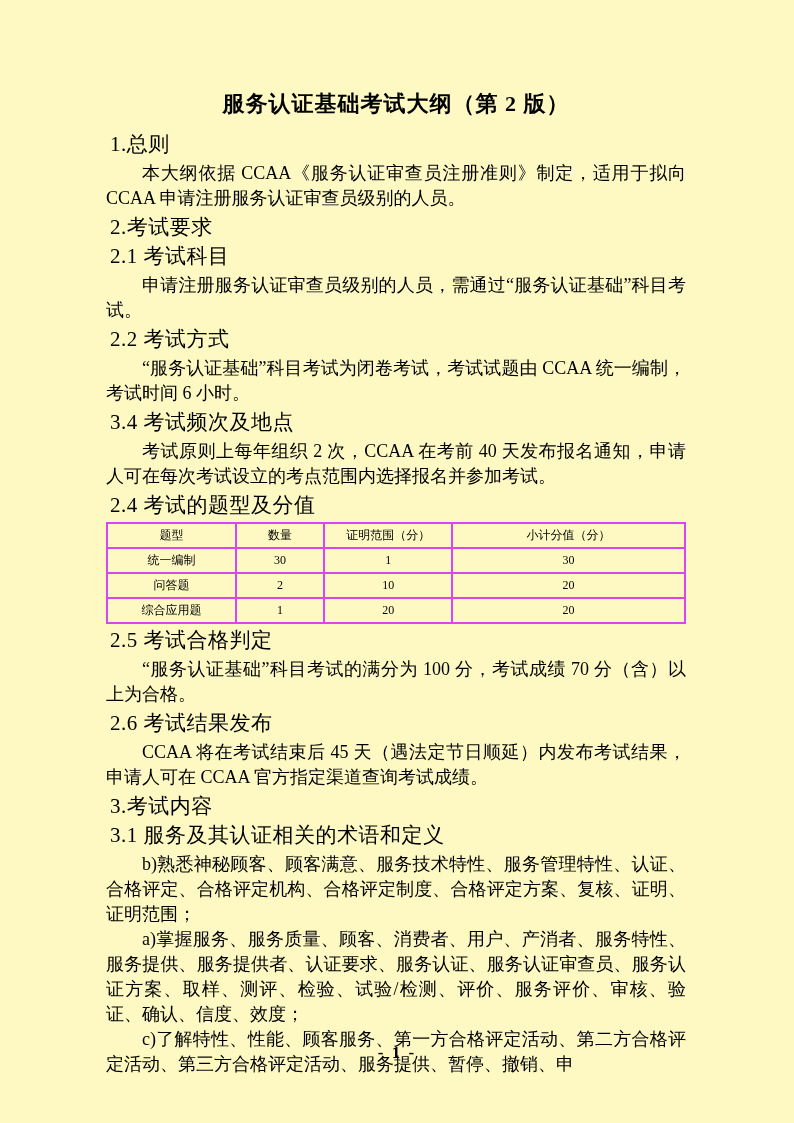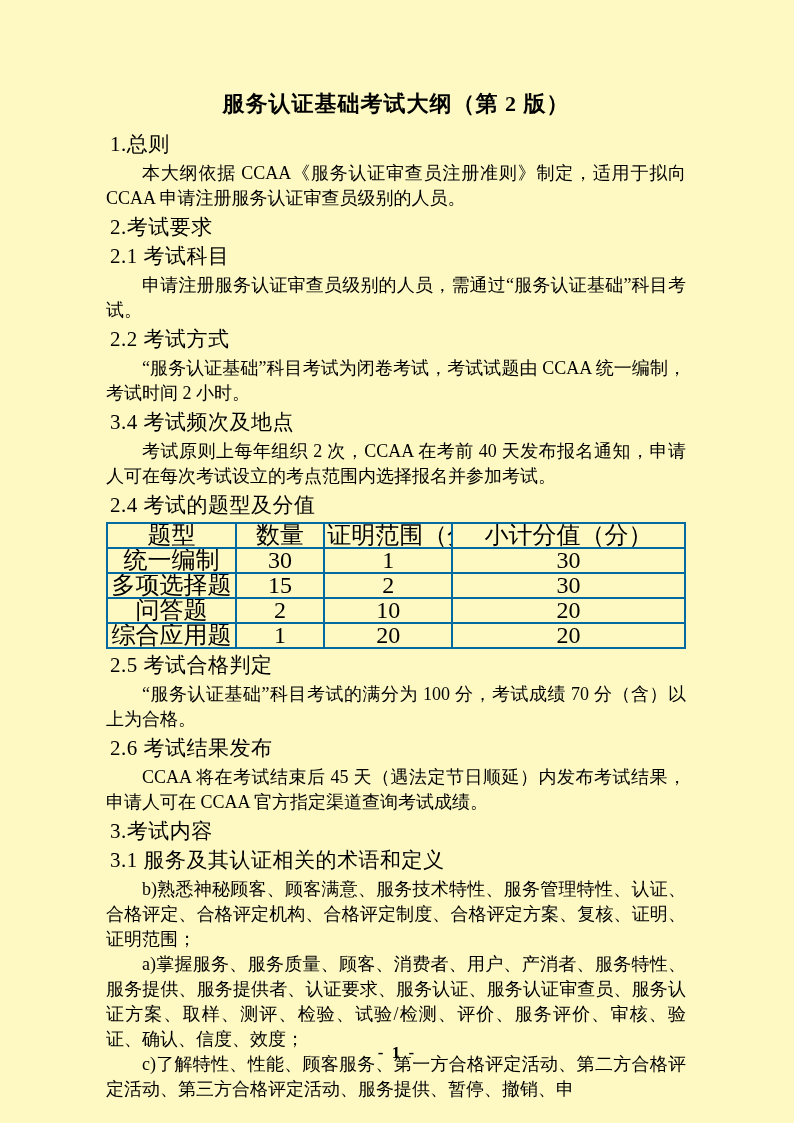--- a/index.html
+++ b/index.html
@@ -46,24 +46,24 @@
     text-justify: inter-character;
   }
   table.score-table {
     border-collapse: collapse;
     width: 100%;
     table-layout: fixed;
     margin: 1px 0 1px 0;
   }
   table.score-table th,
   table.score-table td {
-    border: 2px solid #0369a1;
+    border: 2px solid #d946ef;
     text-align: center;
     vertical-align: middle;
-    font-size: 24px;
+    font-size: 12px;
     font-weight: normal;
     line-height: 21px;
     padding: 1px 2px;
     height: 21px;
     overflow: hidden;
     white-space: nowrap;
   }
   col.c1 { width: 22.3%; }
   col.c2 { width: 15.3%; }
   col.c3 { width: 22.1%; }
@@ -88,21 +88,21 @@
 
   <div class="h-sec">1.总则</div>
   <p class="para">本大纲依据 CCAA《服务认证审查员注册准则》制定，适用于拟向 CCAA 申请注册服务认证审查员级别的人员。</p>
 
   <div class="h-sec">2.考试要求</div>
 
   <div class="h-sec">2.1 考试科目</div>
   <p class="para">申请注册服务认证审查员级别的人员，需通过“服务认证基础”科目考试。</p>
 
   <div class="h-sec">2.2 考试方式</div>
-  <p class="para">“服务认证基础”科目考试为闭卷考试，考试试题由 CCAA 统一编制，考试时间 2 小时。</p>
+  <p class="para">“服务认证基础”科目考试为闭卷考试，考试试题由 CCAA 统一编制，考试时间 6 小时。</p>
 
   <div class="h-sec">3.4 考试频次及地点</div>
   <p class="para">考试原则上每年组织 2 次，CCAA 在考前 40 天发布报名通知，申请人可在每次考试设立的考点范围内选择报名并参加考试。</p>
 
   <div class="h-sec">2.4 考试的题型及分值</div>
 
   <table class="score-table">
     <colgroup>
       <col class="c1">
         <col class="c2">
@@ -115,26 +115,20 @@
         <th>数量</th>
         <th>证明范围（分）</th>
         <th>小计分值（分）</th>
       </tr>
     </thead>
     <tbody>
       <tr>
         <td>统一编制</td>
         <td>30</td>
         <td>1</td>
-        <td>30</td>
-      </tr>
-      <tr>
-        <td>多项选择题</td>
-        <td>15</td>
-        <td>2</td>
         <td>30</td>
       </tr>
       <tr>
         <td>问答题</td>
         <td>2</td>
         <td>10</td>
         <td>20</td>
       </tr>
       <tr>
         <td>综合应用题</td>

